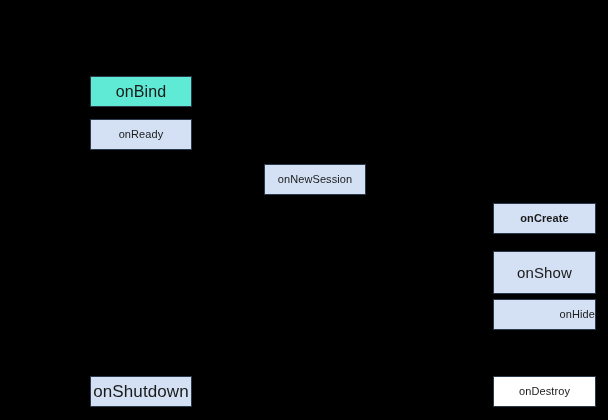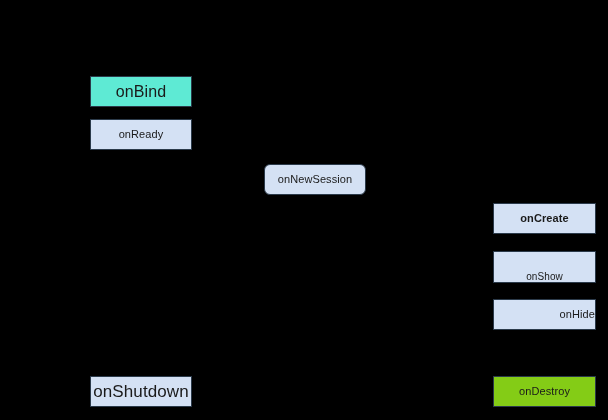--- a/index.html
+++ b/index.html
@@ -41,31 +41,31 @@
 </head>
 <body>
 
 <div id="canvas" style="width: 608px; height: 420px; background: rgb(0, 0, 0);">
     <div class="node" style="left: 90px; top: 76px; width: 102px; height: 31px; background: #5eead4; border-color: rgb(43, 58, 74); color: rgb(26, 26, 26); font-size: 16px; text-align: center;">
       <span class="node-label">onBind</span>
     </div>
     <div class="node" style="left: 90px; top: 119px; width: 102px; height: 31px; background: rgb(212, 225, 244); border-color: rgb(43, 58, 74); color: rgb(26, 26, 26); font-size: 11px;">
       <span class="node-label">onReady</span>
     </div>
-    <div class="node" style="left: 264px; top: 164px; width: 102px; height: 31px; background: rgb(212, 225, 244); border-color: rgb(43, 58, 74); color: rgb(26, 26, 26); font-size: 11px; border-radius: 6px;">
+    <div class="node" style="left: 264px; top: 164px; width: 102px; height: 31px; background: rgb(212, 225, 244); border-color: rgb(43, 58, 74); color: rgb(26, 26, 26); font-size: 11px;">
       <span class="node-label">onNewSession</span>
     </div>
     <div class="node" style="left: 493px; top: 203px; width: 103px; height: 31px; background: rgb(212, 225, 244); border-color: rgb(43, 58, 74); color: rgb(26, 26, 26); font-size: 11px; font-weight: bold;">
       <span class="node-label">onCreate</span>
     </div>
-    <div class="node" style="left: 493px; top: 251px; width: 103px; height: 32px; background: rgb(212, 225, 244); border-color: rgb(43, 58, 74); color: rgb(26, 26, 26); font-size: 10px; align-items: flex-end;">
+    <div class="node" style="left: 493px; top: 251px; width: 103px; height: 43px; background: rgb(212, 225, 244); border-color: rgb(43, 58, 74); color: rgb(26, 26, 26); font-size: 15px;">
       <span class="node-label">onShow</span>
     </div>
     <div class="node" style="left: 493px; top: 299px; width: 103px; height: 31px; background: rgb(212, 225, 244); border-color: rgb(43, 58, 74); color: rgb(26, 26, 26); font-size: 11px; justify-content: flex-end;">
       <span class="node-label">onHide</span>
     </div>
     <div class="node" style="left: 90px; top: 376px; width: 102px; height: 31px; background: rgb(212, 225, 244); border-color: rgb(43, 58, 74); color: rgb(26, 26, 26); font-size: 17px;">
       <span class="node-label">onShutdown</span>
     </div>
-    <div class="node" style="left: 493px; top: 376px; width: 103px; height: 31px; background: #84cc16; border-color: rgb(43, 58, 74); color: rgb(26, 26, 26); font-size: 11px;">
+    <div class="node" style="left: 493px; top: 376px; width: 103px; height: 31px; background: #ffffff; border-color: rgb(43, 58, 74); color: rgb(26, 26, 26); font-size: 11px;">
       <span class="node-label">onDestroy</span>
     </div>
   </div>
 
 </body></html>

